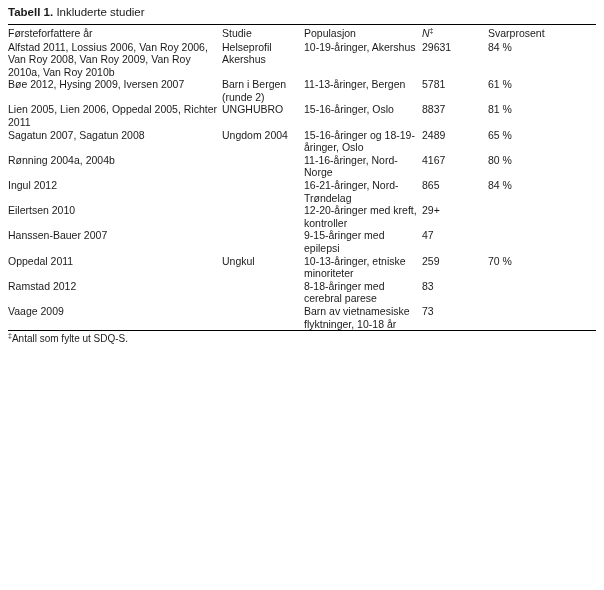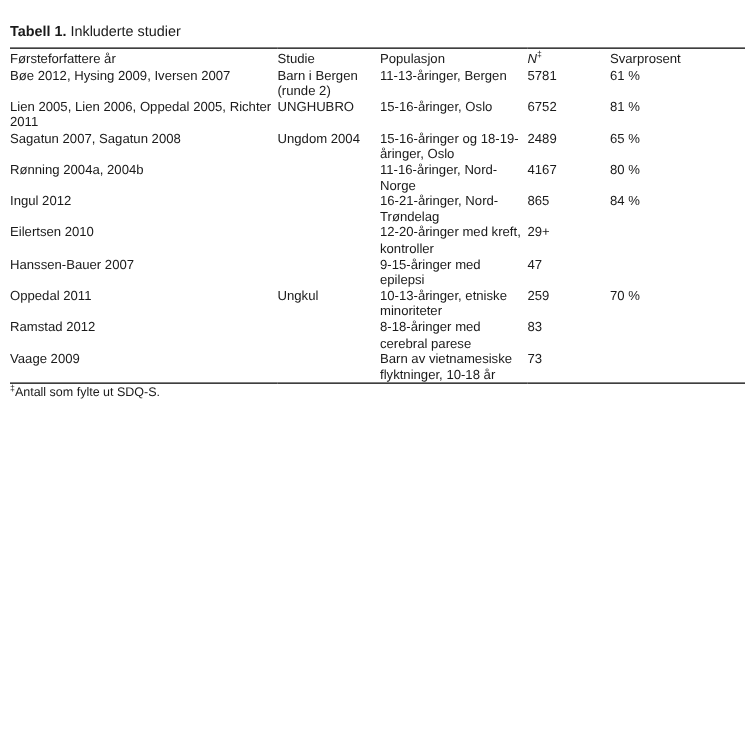--- a/index.html
+++ b/index.html
@@ -17,21 +17,21 @@
   #page {
     position: relative;
     width: 604px;
     height: 590px;
     box-sizing: border-box;
     padding: 0 8px;
   }
   .caption {
     font-size: 11.5px;
     line-height: 14px;
-    padding-top: 19px;
+    padding-top: 5px;
     padding-bottom: 5px;
     white-space: nowrap;
   }
   .caption .cap-label {
     font-weight: bold;
   }
   .caption .cap-text {
     font-weight: normal;
   }
   table.studies {
@@ -100,31 +100,38 @@
       <tr>
         <th class="h-authors">Førsteforfattere år</th>
         <th class="h-study">Studie</th>
         <th class="h-pop">Populasjon</th>
         <th class="h-n"><em>N</em><sup class="marker">‡</sup></th>
         <th class="h-resp">Svarprosent</th>
       </tr>
     </thead>
     <tbody id="table-body">
         <tr>
+          <td class="cell-authors">Alfstad 2011, Lossius 2006, Van Roy 2006, Van Roy 2008, Van Roy 2009, Van Roy 2010a, Van Roy 2010b</td>
+          <td class="cell-study">Helseprofil Akershus</td>
+          <td class="cell-population">10-19-åringer, Akershus</td>
+          <td class="cell-n">29631</td>
+          <td class="cell-response">84 %</td>
+        </tr>
+        <tr>
           <td class="cell-authors">Bøe 2012, Hysing 2009, Iversen 2007</td>
           <td class="cell-study">Barn i Bergen (runde 2)</td>
           <td class="cell-population">11-13-åringer, Bergen</td>
           <td class="cell-n">5781</td>
           <td class="cell-response">61 %</td>
         </tr>
         <tr>
           <td class="cell-authors">Lien 2005, Lien 2006, Oppedal 2005, Richter 2011</td>
           <td class="cell-study">UNGHUBRO</td>
           <td class="cell-population">15-16-åringer, Oslo</td>
-          <td class="cell-n">6752</td>
+          <td class="cell-n">8837</td>
           <td class="cell-response">81 %</td>
         </tr>
         <tr>
           <td class="cell-authors">Sagatun 2007, Sagatun 2008</td>
           <td class="cell-study">Ungdom 2004</td>
           <td class="cell-population">15-16-åringer og 18-19-åringer, Oslo</td>
           <td class="cell-n">2489</td>
           <td class="cell-response">65 %</td>
         </tr>
         <tr>

